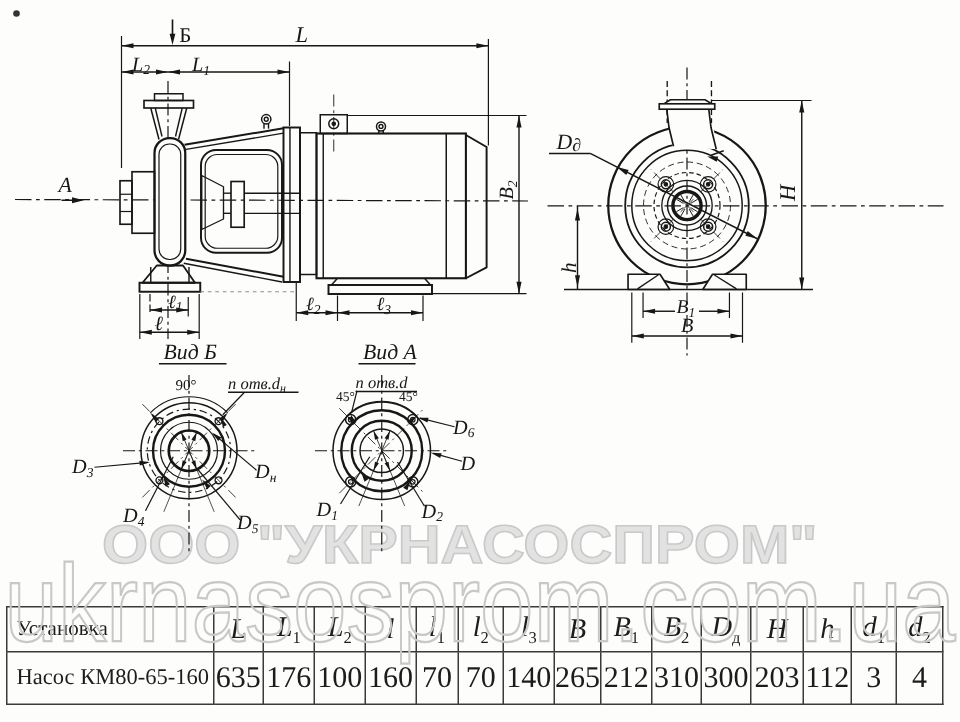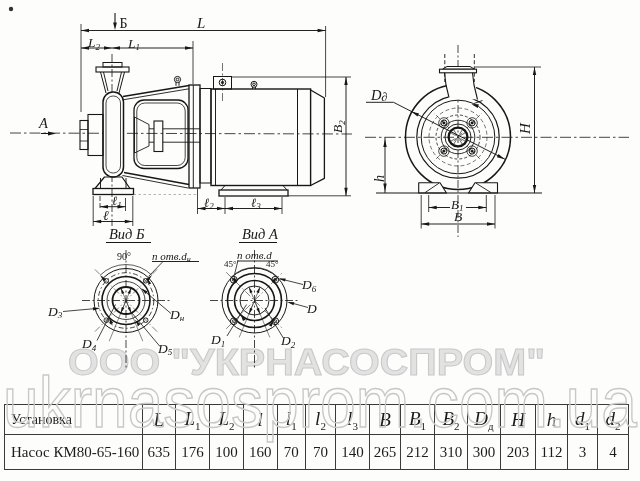--- a/index.html
+++ b/index.html
@@ -1,21 +1,21 @@
 <!DOCTYPE html>
 <html><head><meta charset="utf-8">
 <style>
 html,body{margin:0;padding:0;width:640px;height:481px;background:#fdfdfc;overflow:hidden;}
 #wrap{position:relative;width:640px;height:481px;font-family:'Liberation Serif',serif;}
 #draw{position:absolute;left:0;top:0;z-index:2;}
 #wm2{position:absolute;left:0;top:0;z-index:3;pointer-events:none;}
 table{border-collapse:collapse;position:absolute;left:4px;top:404px;z-index:2;table-layout:fixed;}
 td{border:1px solid #3a3a3a;text-align:center;color:#1c1c1c;padding:0;font-family:'Liberation Serif',serif;}
 tr.h td{height:29px;font-size:19px;}
-tr.d td{height:34px;font-size:15px;}
+tr.d td{height:34px;font-size:20px;}
 td.first{text-align:left;padding-left:6px;}
 tr.h td.first{font-size:14px;}
 tr.d td.first{font-size:15px;}
 td sub{font-size:11px;}
 </style></head>
 <body>
 <div id="wrap">
 <svg id="draw" width="640" height="481" viewBox="0 0 640 481">
 <text x="68" y="375" textLength="477" lengthAdjust="spacingAndGlyphs" style="font-family:'Liberation Sans',sans-serif;font-weight:bold;font-size:36px" fill="#e2e2e2" stroke="#c9c9c9" stroke-width="1">ООО "УКРНАСОСПРОМ"</text>
 <line x1="10" y1="133" x2="352" y2="134" stroke="#171717" stroke-width="0.8" stroke-dasharray="11 3 2.5 3"></line>

